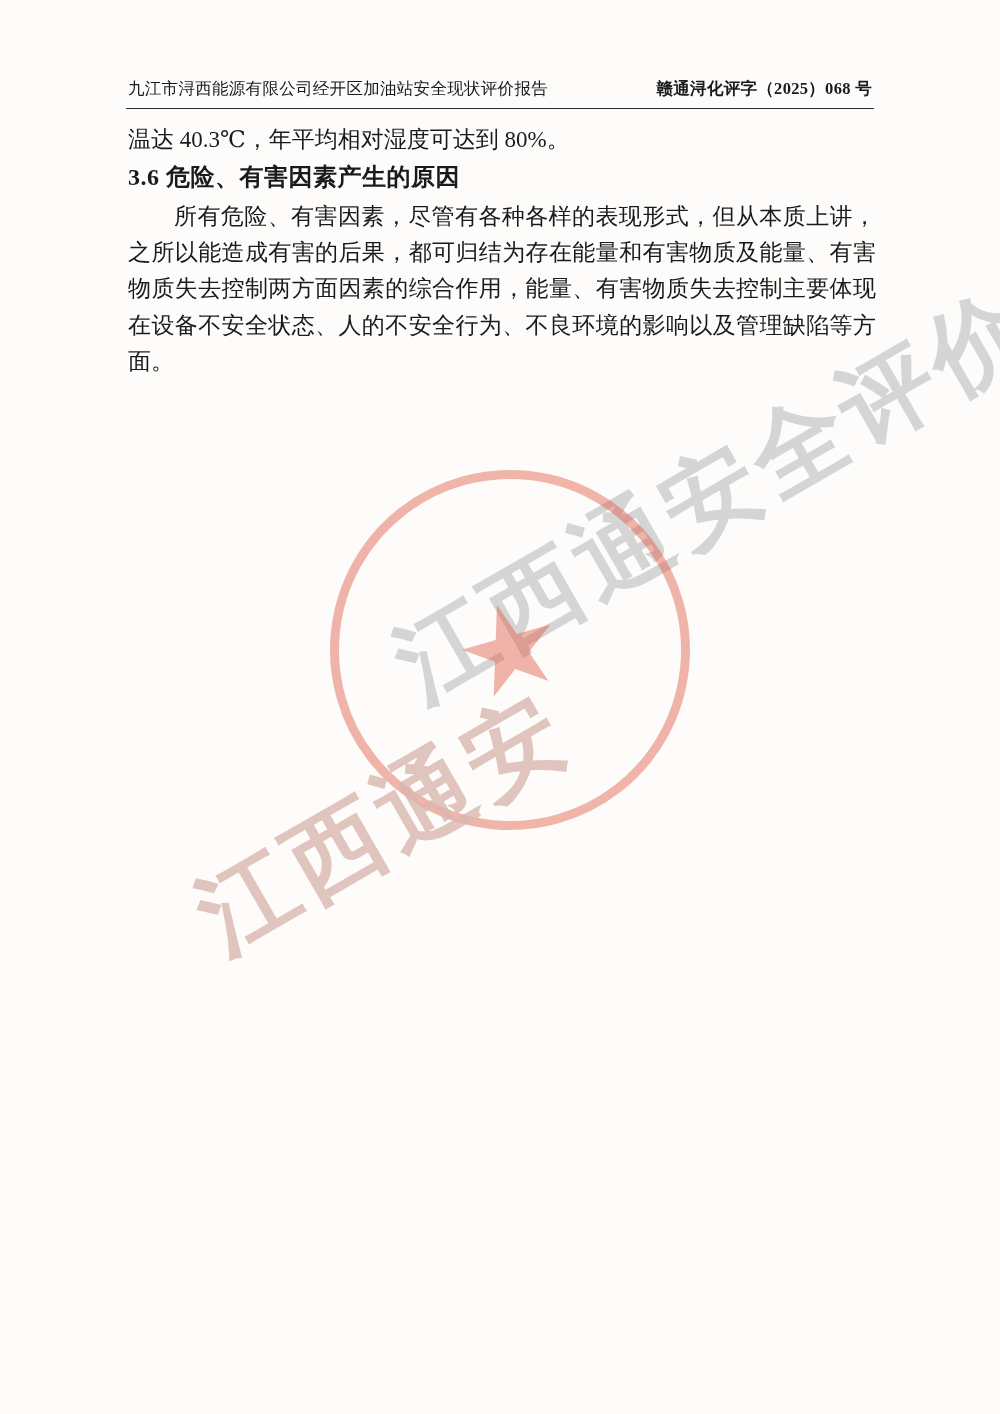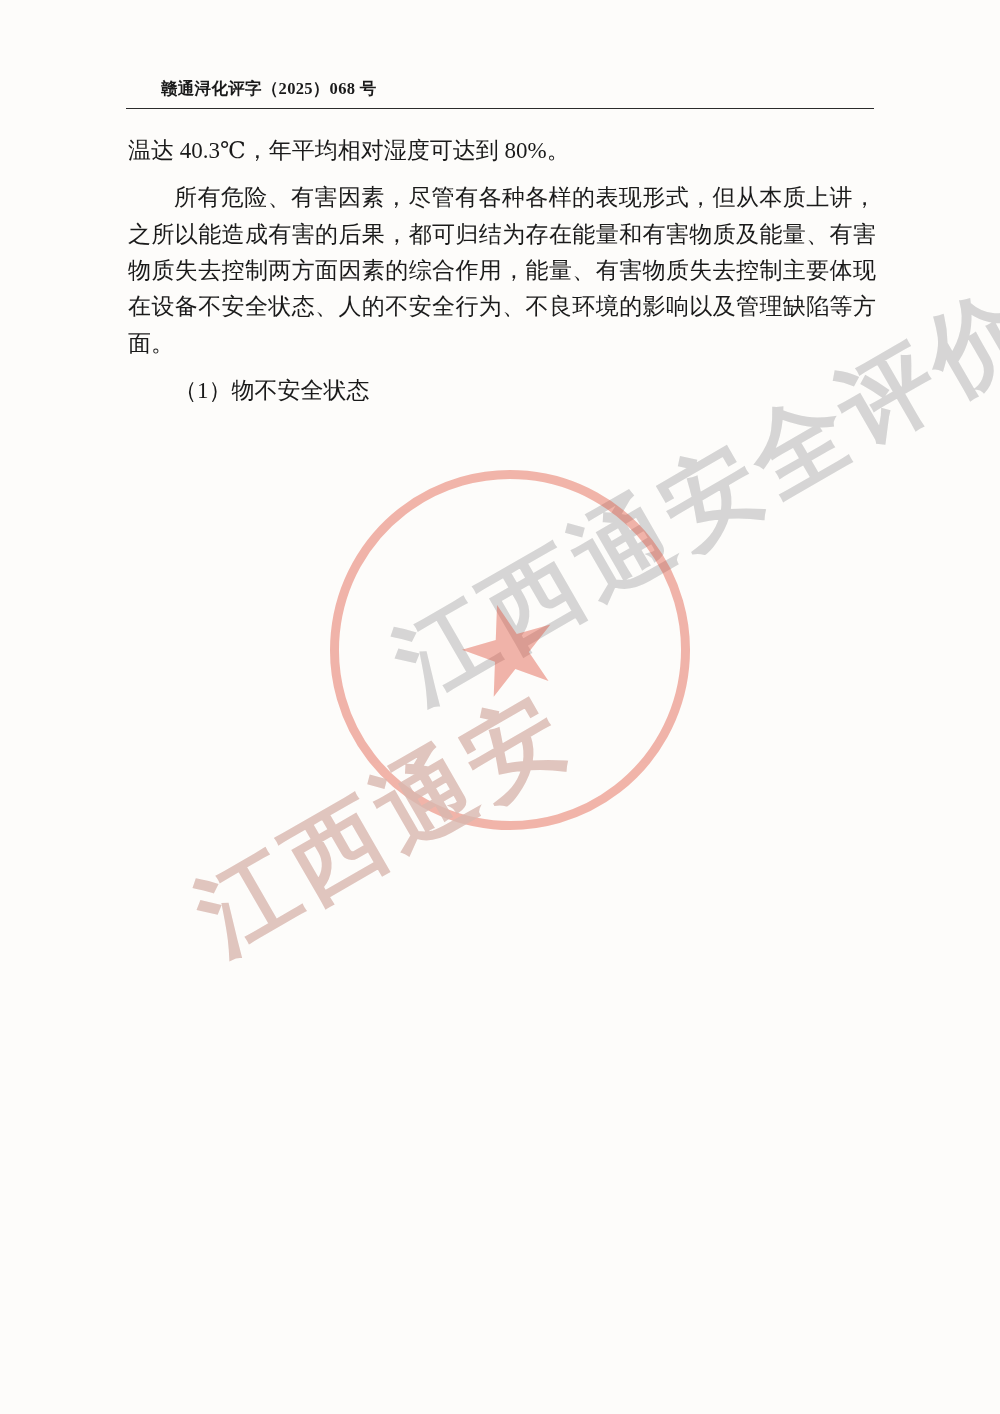--- a/index.html
+++ b/index.html
@@ -44,21 +44,21 @@
     position: absolute;
     top: 122px;
     left: 128px;
     width: 748px;
     font-size: 23px;
     line-height: 1.58;
     text-align: justify;
     text-justify: inter-ideograph;
   }
   .content p {
-    margin: 11px 0 0.05em 0;
+    margin: 0 0 0.05em 0;
   }
   .indent { text-indent: 2em; }
   .heading {
     font-weight: bold;
     font-size: 24px;
     margin: 0.42em 0 0.12em 0;
     letter-spacing: 0.5px;
   }
 
   
@@ -133,28 +133,29 @@
     color: #d9b8b0;
     opacity: 0.8;
   }
 </style>
 </head>
 <body>
 
 <div class="page">
 
   <div class="header">
+    <span class="header-left">九江市浔西能源有限公司经开区加油站安全现状评价报告</span>
     <span class="header-right">赣通浔化评字（2025）068 号</span>
   </div>
   <div class="header-rule"></div>
 
   <div class="content">
     <p>温达 40.3℃，年平均相对湿度可达到 80%。</p>
+    <p class="heading">3.6 危险、有害因素产生的原因</p>
     <p class="indent">所有危险、有害因素，尽管有各种各样的表现形式，但从本质上讲，之所以能造成有害的后果，都可归结为存在能量和有害物质及能量、有害物质失去控制两方面因素的综合作用，能量、有害物质失去控制主要体现在设备不安全状态、人的不安全行为、不良环境的影响以及管理缺陷等方面。</p>
-    <p class="indent">（1）物不安全状态</p>
   </div>
 
   <div class="watermark">
     <div class="wm-diag-text wm-1">江西通安全评价有限公司</div>
     <div class="wm-stamp">
       <div class="wm-ring"></div>
       <div class="wm-star">★</div>
     </div>
     <div class="wm-diag-text wm-2">江西通安</div>
   </div>

